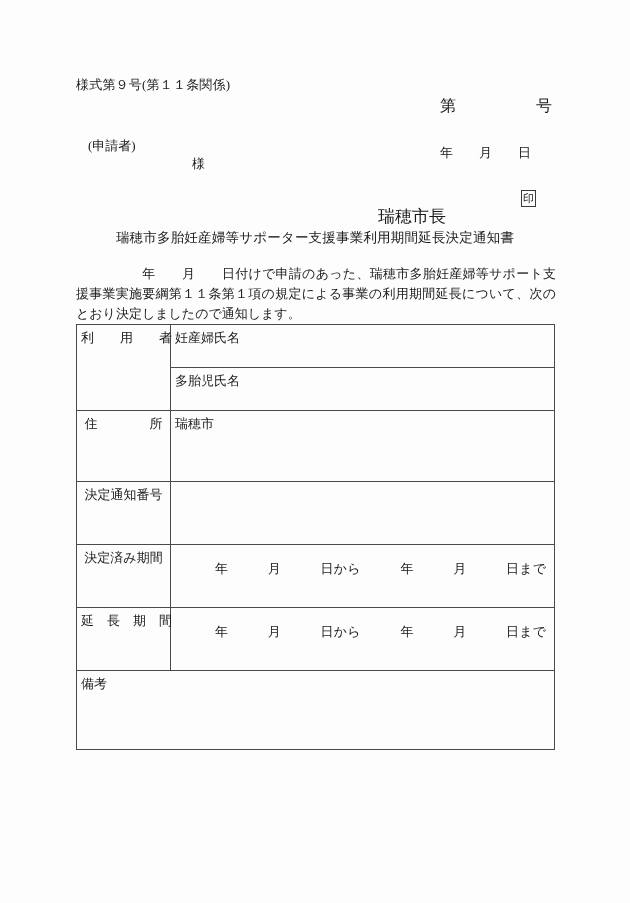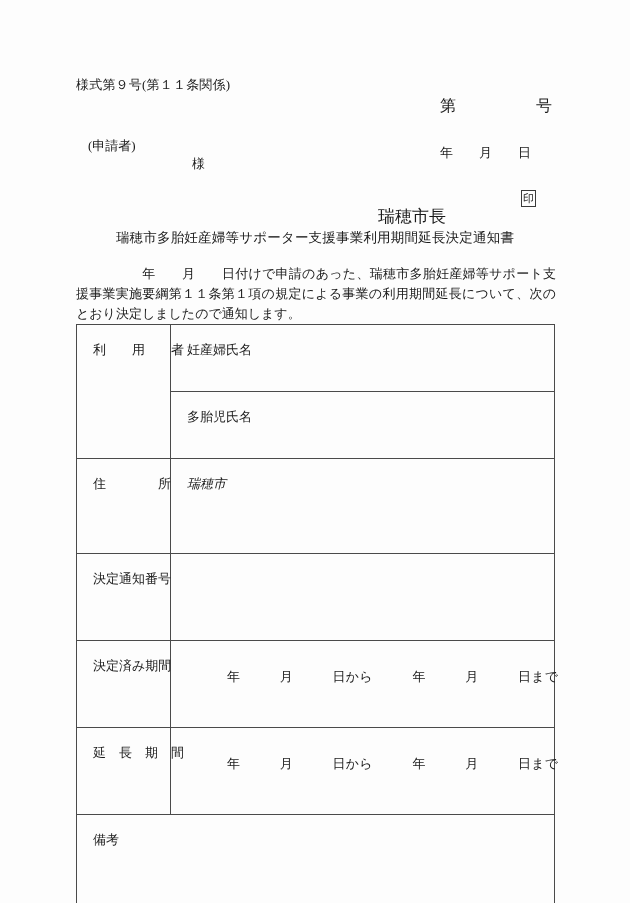--- a/index.html
+++ b/index.html
@@ -111,39 +111,39 @@
     position: absolute;
     left: 76px;
     top: 324px;
     width: 478px;
     border-collapse: collapse;
     table-layout: fixed;
     font-size: 13px;
   }
   .form-table td {
     border: 1px solid #4a4a4a;
-    padding: 16px;
+    padding: 4px;
     vertical-align: top;
   }
   .lbl {
     width: 94px;
     text-align: center;
     vertical-align: middle;
     white-space: pre;
     padding: 0 4px;
     box-sizing: border-box;
   }
   .lbl-top {
     vertical-align: middle;
   }
   .cell-pad {
     padding: 7px 0 0 8px;
   }
   .r-user-sub { height: 34px; }
-  .r-addr { height: 62px; font-style: italic; }
+  .r-addr { height: 62px; }
   .r-notice-no { height: 54px; }
   .r-period { height: 54px; }
   .r-remarks { height: 70px; }
 
   .period-line {
     padding-top: 11px;
     padding-left: 40px;
     white-space: pre;
     letter-spacing: 0.2px;
   }

